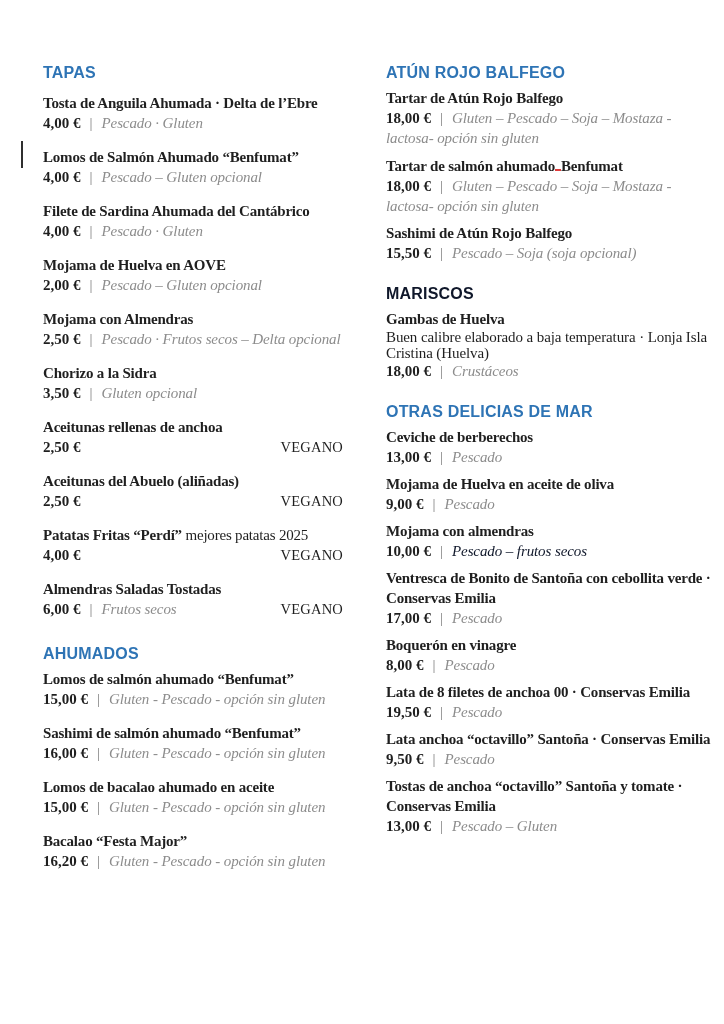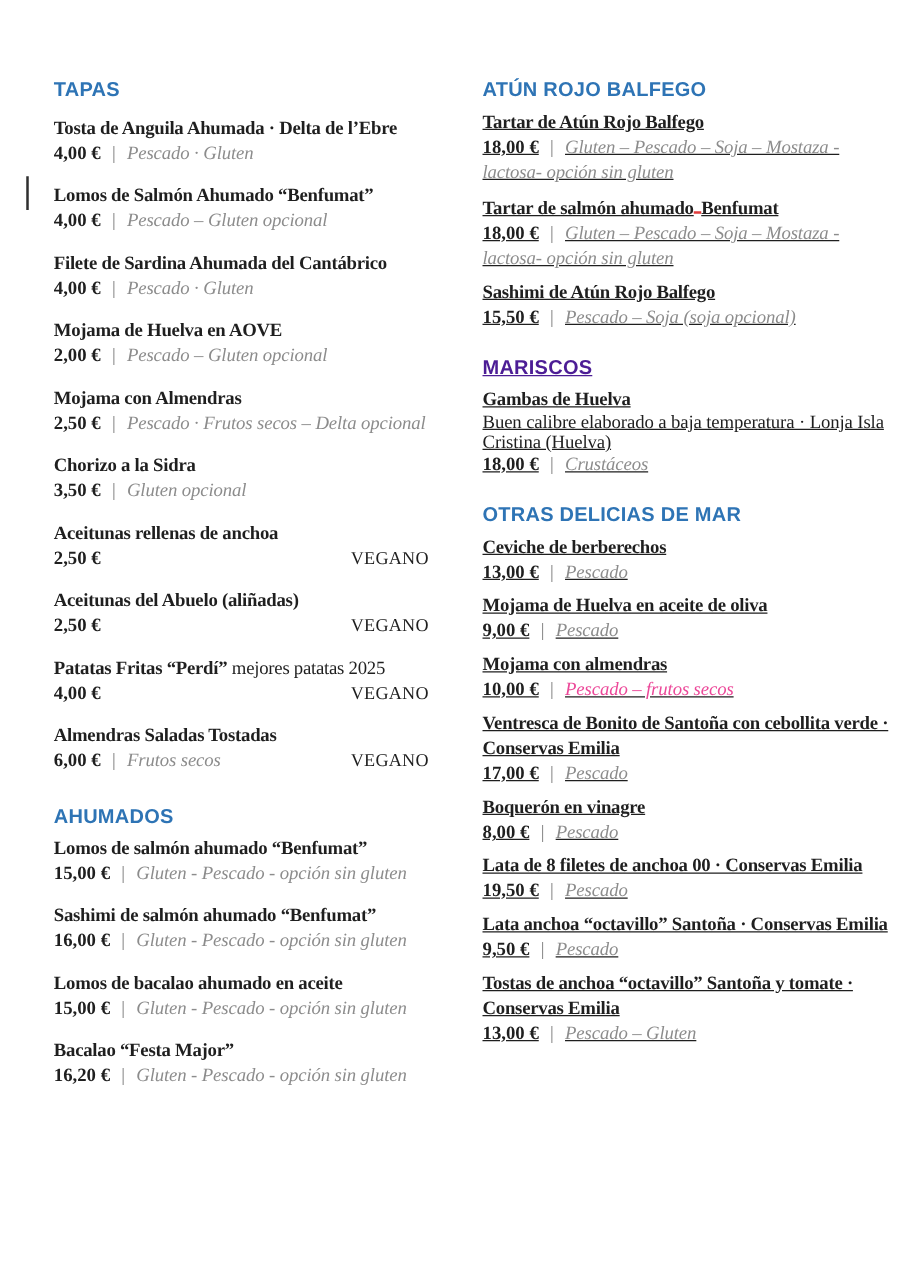--- a/index.html
+++ b/index.html
@@ -11,21 +11,21 @@
   .col-left{left:43px;width:300px;}
   .col-right{left:386px;width:330px;}
   .section-heading{
     font-family:"Liberation Sans",sans-serif;font-weight:700;font-size:16px;
     line-height:22px;margin:0 0 4px 0;letter-spacing:.2px;
   }
   .col-left .section:first-child .section-heading{margin-bottom:9px;}
   .section + .section{margin-top:24px;}
   .col-right .section + .section{margin-top:20px;}
   .item{margin-bottom:14px;}
-  .col-right .item{margin-bottom:7px;text-decoration:underline;}
+  .col-right .item{margin-bottom:7px;}
   .item-name{font-weight:700;font-size:15px;line-height:20px;letter-spacing:-0.2px;}
   .part-b{font-weight:700;}
   .part-r{font-weight:400;}
   .part-sq{display:inline-block;width:6px;height:14px;border-bottom:2px solid #e03b3b;overflow:hidden;}
   .item-desc{font-weight:400;font-size:15px;line-height:16px;letter-spacing:-0.1px;}
   .price-line{display:flex;justify-content:space-between;align-items:center;font-size:15px;line-height:20px;}
   .col-left .price-line{white-space:nowrap;}
   .price-group{min-width:0;}
   .item-price{font-weight:700;}
   .price-separator{font-weight:400;margin:0 9px;color:#7f7f7f;}
@@ -150,21 +150,21 @@
           </div>
         </div>
         <div class="item">
           <div class="item-name">Sashimi de Atún Rojo Balfego</div>
           <div class="price-line">
             <span class="price-group"><span class="item-price">15,50 €</span><span class="price-separator" style="color: rgb(127, 127, 127);">|</span><span class="item-allergens" style="color: rgb(140, 140, 140);">Pescado – Soja (soja opcional)</span></span>
           </div>
         </div>
       </div>
       <div class="section">
-        <h2 class="section-heading" style="color: #4c1d95; text-decoration: underline;">MARISCOS</h2>
+        <h2 class="section-heading" style="color: #0f172a;">MARISCOS</h2>
         <div class="item">
           <div class="item-name">Gambas de Huelva</div>
           <div class="item-desc">Buen calibre elaborado a baja temperatura · Lonja Isla Cristina (Huelva)</div>
           <div class="price-line">
             <span class="price-group"><span class="item-price">18,00 €</span><span class="price-separator" style="color: rgb(127, 127, 127);">|</span><span class="item-allergens" style="color: rgb(140, 140, 140);">Crustáceos</span></span>
           </div>
         </div>
       </div>
       <div class="section">
         <h2 class="section-heading" style="color: rgb(46, 116, 181);">OTRAS DELICIAS DE MAR</h2>
@@ -176,21 +176,21 @@
         </div>
         <div class="item">
           <div class="item-name">Mojama de Huelva en aceite de oliva</div>
           <div class="price-line">
             <span class="price-group"><span class="item-price">9,00 €</span><span class="price-separator" style="color: rgb(127, 127, 127);">|</span><span class="item-allergens" style="color: rgb(140, 140, 140);">Pescado</span></span>
           </div>
         </div>
         <div class="item">
           <div class="item-name">Mojama con almendras</div>
           <div class="price-line">
-            <span class="price-group"><span class="item-price">10,00 €</span><span class="price-separator" style="color: rgb(127, 127, 127);">|</span><span class="item-allergens" style="color: #ec4899;">Pescado – frutos secos</span></span>
+            <span class="price-group"><span class="item-price">10,00 €</span><span class="price-separator" style="color: rgb(127, 127, 127);">|</span><span class="item-allergens" style="color: #0f172a;">Pescado – frutos secos</span></span>
           </div>
         </div>
         <div class="item">
           <div class="item-name">Ventresca de Bonito de Santoña con cebollita verde · Conservas Emilia</div>
           <div class="price-line">
             <span class="price-group"><span class="item-price">17,00 €</span><span class="price-separator" style="color: rgb(127, 127, 127);">|</span><span class="item-allergens" style="color: rgb(140, 140, 140);">Pescado</span></span>
           </div>
         </div>
         <div class="item">
           <div class="item-name">Boquerón en vinagre</div>

